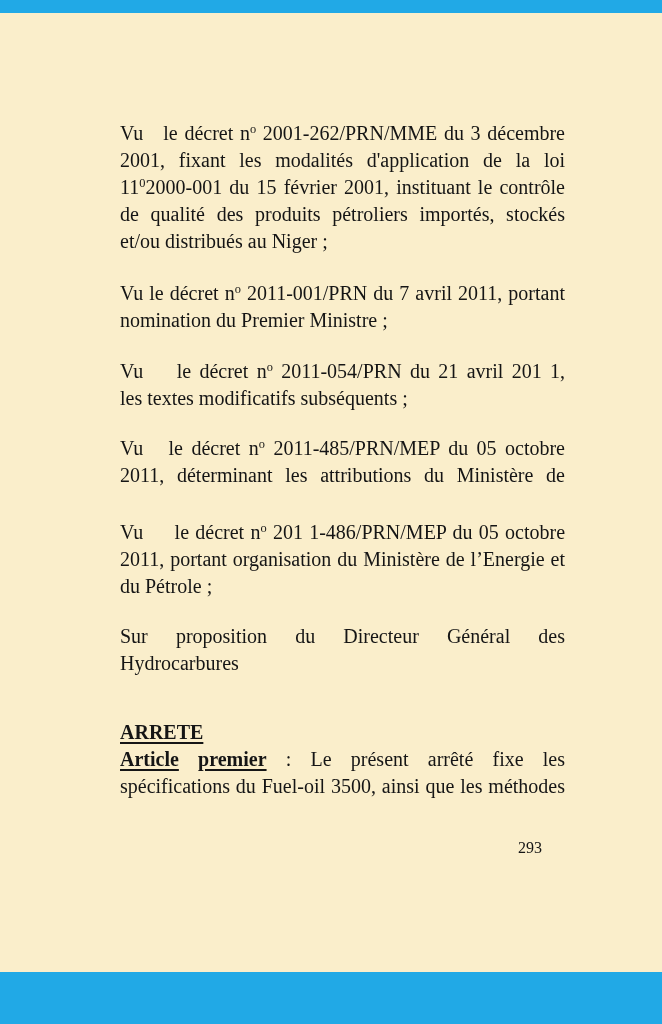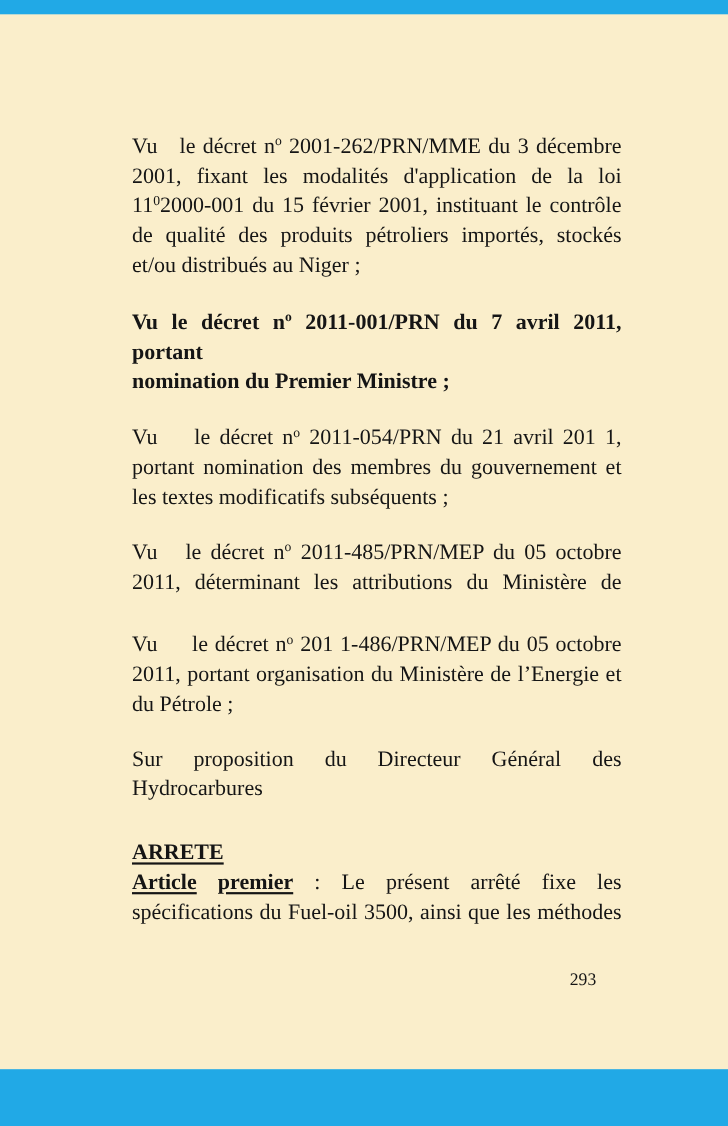--- a/index.html
+++ b/index.html
@@ -48,25 +48,25 @@
     line-height: 0;
   }
   .bu {
     font-weight: bold;
     text-decoration: underline;
     text-decoration-thickness: 2px;
     text-underline-offset: 3px;
   }
   
   [data-name="para-vu-decret-2001-262"] { margin-bottom: 25px; }
-  [data-name="para-vu-decret-2011-001"] { margin-bottom: 24px; font-weight: bold; }
+  [data-name="para-vu-decret-2011-001"] { margin-bottom: 24px; }
   [data-name="para-vu-decret-2011-054"] { margin-bottom: 23px; }
   [data-name="para-vu-decret-2011-485"] { margin-bottom: 30px; }
   [data-name="para-vu-decret-2011-486"] { margin-bottom: 23px; }
-  [data-name="para-sur-proposition"]    { margin-bottom: 31px; }
+  [data-name="para-sur-proposition"]    { margin-bottom: 42px; }
   [data-name="para-arrete"]             { }
   [data-name="para-article-premier"]    { margin-bottom: 0; }
 
   .page-number {
     margin-top: 34px;
     text-align: right;
     padding-right: 23px;
     font-size: 16px;
     line-height: 27px;
   }
@@ -84,21 +84,20 @@
       <div class="line" data-name="text-line"><span data-name="text-run">11</span><span class="sup" data-name="superscript-text">0</span><span data-name="text-run">2000-001 du 15 février 2001, instituant le contrôle</span></div>
       <div class="line" data-name="text-line"><span data-name="text-run">de qualité des produits pétroliers importés, stockés</span></div>
       <div class="line last" data-name="text-line"><span data-name="text-run">et/ou distribués au Niger ;</span></div>
     </div>
     <div class="para" data-name="para-vu-decret-2011-001">
       <div class="line" data-name="text-line"><span data-name="text-run">Vu le décret n</span><span class="sup" data-name="superscript-text">o</span><span data-name="text-run">&nbsp;2011-001/PRN du 7 avril 2011, portant</span></div>
       <div class="line last" data-name="text-line"><span data-name="text-run">nomination du Premier Ministre ;</span></div>
     </div>
     <div class="para" data-name="para-vu-decret-2011-054">
       <div class="line" data-name="text-line"><span data-name="text-run">Vu&nbsp;&nbsp;&nbsp; le décret n</span><span class="sup" data-name="superscript-text">o</span><span data-name="text-run">&nbsp;2011-054/PRN du 21 avril 201 1,</span></div>
-      <div class="line" data-name="text-line"><span data-name="text-run">portant nomination des membres du gouvernement et</span></div>
       <div class="line last" data-name="text-line"><span data-name="text-run">les textes modificatifs subséquents ;</span></div>
     </div>
     <div class="para" data-name="para-vu-decret-2011-485">
       <div class="line" data-name="text-line"><span data-name="text-run">Vu&nbsp;&nbsp; le décret n</span><span class="sup" data-name="superscript-text">o</span><span data-name="text-run">&nbsp;2011-485/PRN/MEP du 05 octobre</span></div>
       <div class="line" data-name="text-line"><span data-name="text-run">2011, déterminant les attributions du Ministère de</span></div>
     </div>
     <div class="para" data-name="para-vu-decret-2011-486">
       <div class="line" data-name="text-line"><span data-name="text-run">Vu&nbsp;&nbsp;&nbsp;&nbsp; le décret n</span><span class="sup" data-name="superscript-text">o</span><span data-name="text-run">&nbsp;201 1-486/PRN/MEP du 05 octobre</span></div>
       <div class="line" data-name="text-line"><span data-name="text-run">2011, portant organisation du Ministère de l’Energie et</span></div>
       <div class="line last" data-name="text-line"><span data-name="text-run">du Pétrole ;</span></div>

